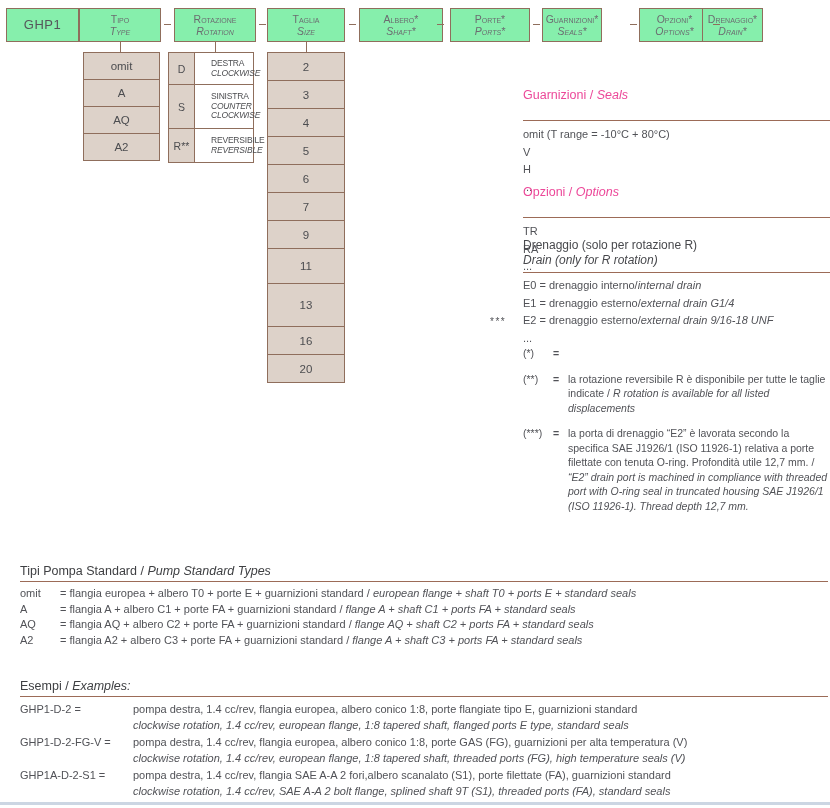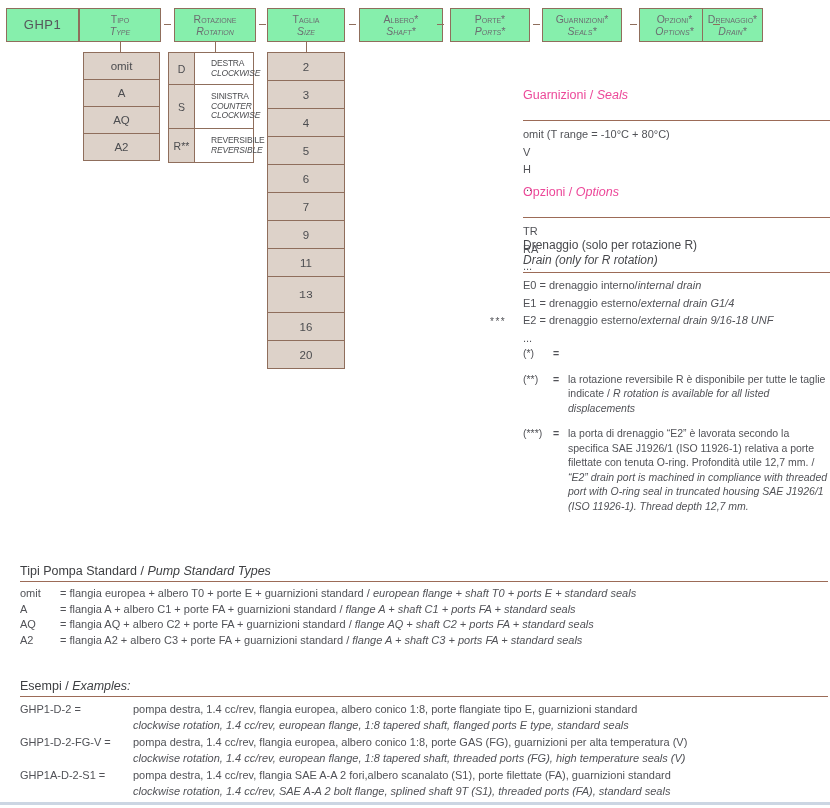--- a/index.html
+++ b/index.html
@@ -85,21 +85,21 @@
     <span class="fen">Size</span>
   </div>
   <div class="tbox" style="left:359px;width:84px;">
     <span class="fit">Albero*</span>
     <span class="fen">Shaft*</span>
   </div>
   <div class="tbox" style="left:450px;width:80px;">
     <span class="fit">Porte*</span>
     <span class="fen">Ports*</span>
   </div>
-  <div class="tbox" style="left:542px;width:80px;">
+  <div class="tbox" style="left:542px;width:60px;">
     <span class="fit">Guarnizioni*</span>
     <span class="fen">Seals*</span>
   </div>
   <div class="tbox" style="left:639px;width:71px;">
     <span class="fit">Opzioni*</span>
     <span class="fen">Options*</span>
   </div>
   <div class="tbox" style="left:702px;width:61px;">
     <span class="fit">Drenaggio*</span>
     <span class="fen">Drain*</span>
@@ -149,22 +149,22 @@
   </div>
 
   <div class="cellcol" style="left:267px;top:53px;width:78px;">
     <div class="cell" style="height:29px;">2</div>
     <div class="cell" style="height:29px;">3</div>
     <div class="cell" style="height:29px;">4</div>
     <div class="cell" style="height:29px;">5</div>
     <div class="cell" style="height:29px;">6</div>
     <div class="cell" style="height:29px;">7</div>
     <div class="cell" style="height:29px;">9</div>
-    <div class="cell" style="height:29px;">11</div>
-    <div class="cell" style="height:37px;font-family:Liberation Mono, monospace;">13</div>
+    <div class="cell" style="height:36px;">11</div>
+    <div class="cell" style="height:44px;">13</div>
     <div class="cell" style="height:29px;">16</div>
     <div class="cell" style="height:29px;">20</div>
   </div>
 
   <div class="rsec" style="top:56px;">
     <div class="rhead">
       <span>Guarnizioni /</span>
       <span class="i">Seals</span>
     </div>
     <div class="ritem">omit (T range = -10°C + 80°C)</div>

